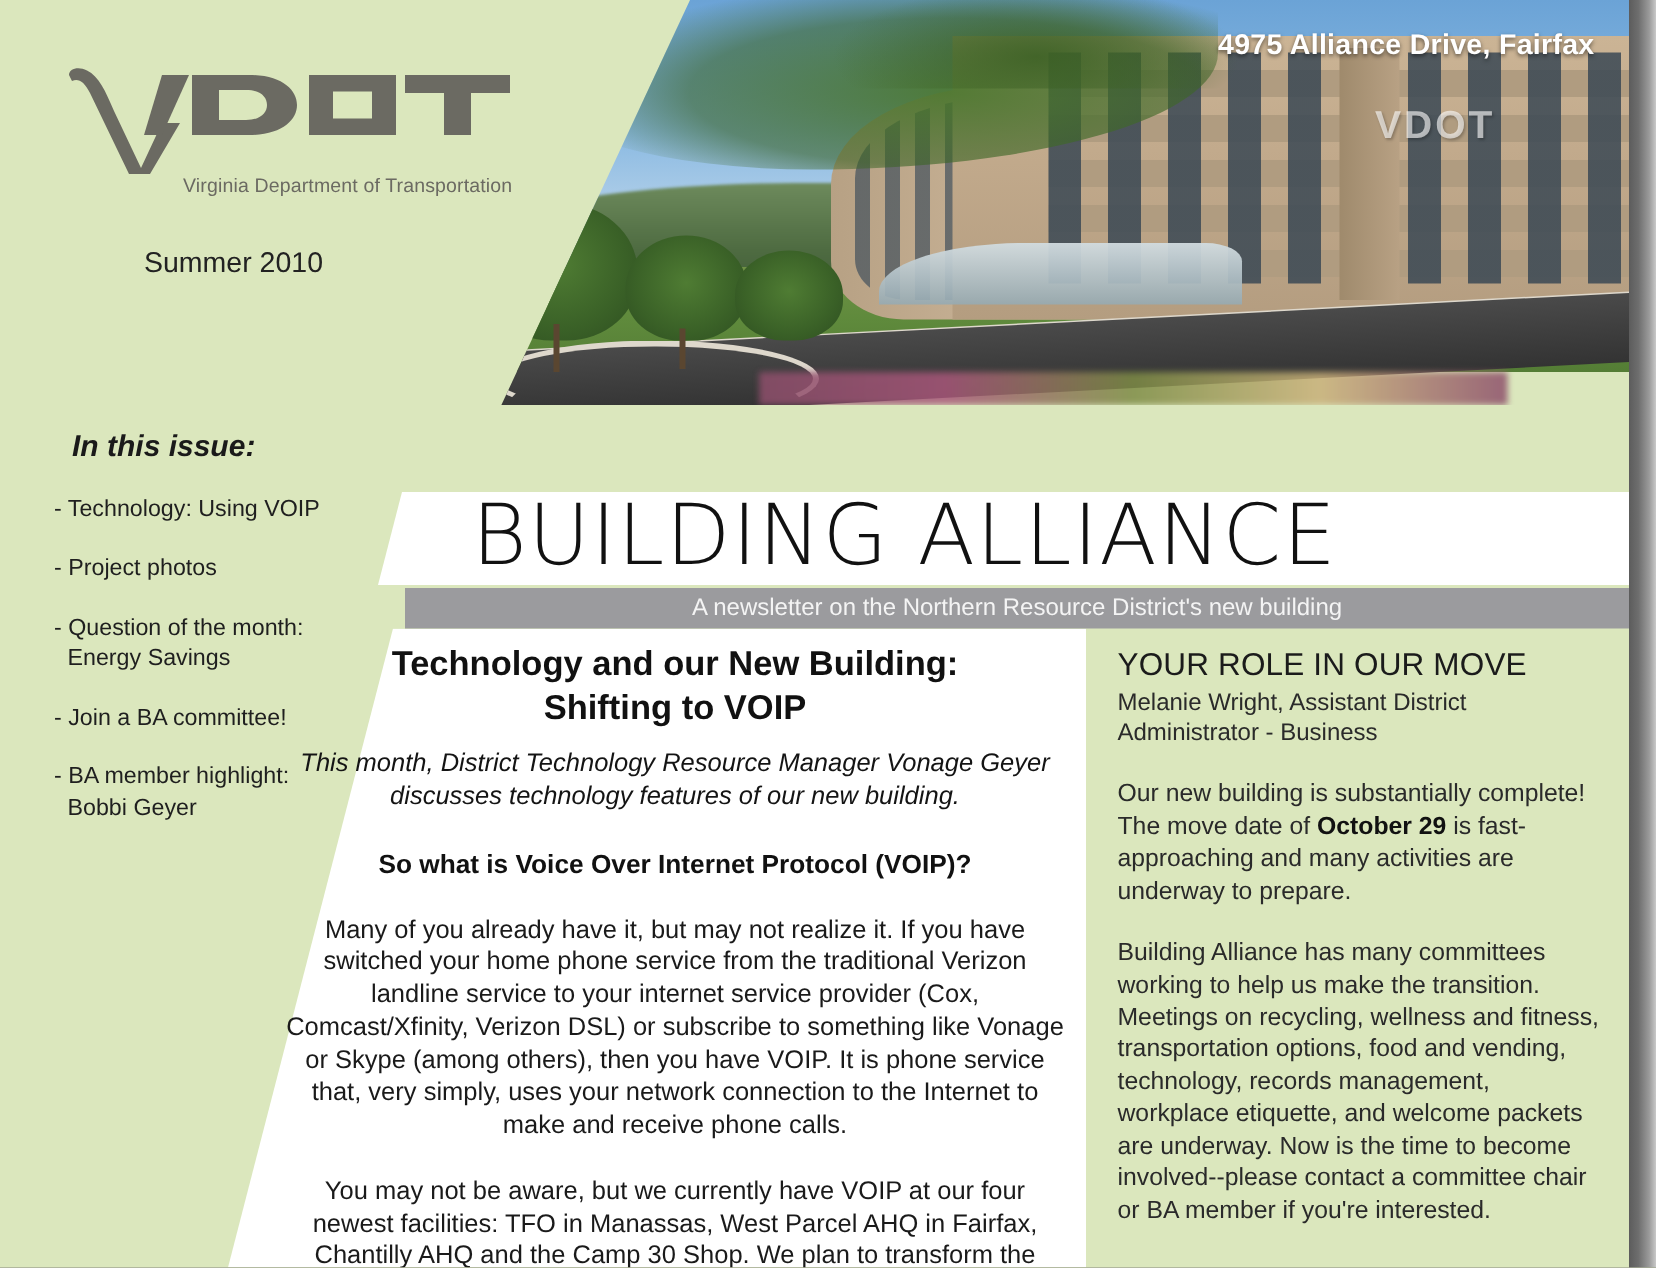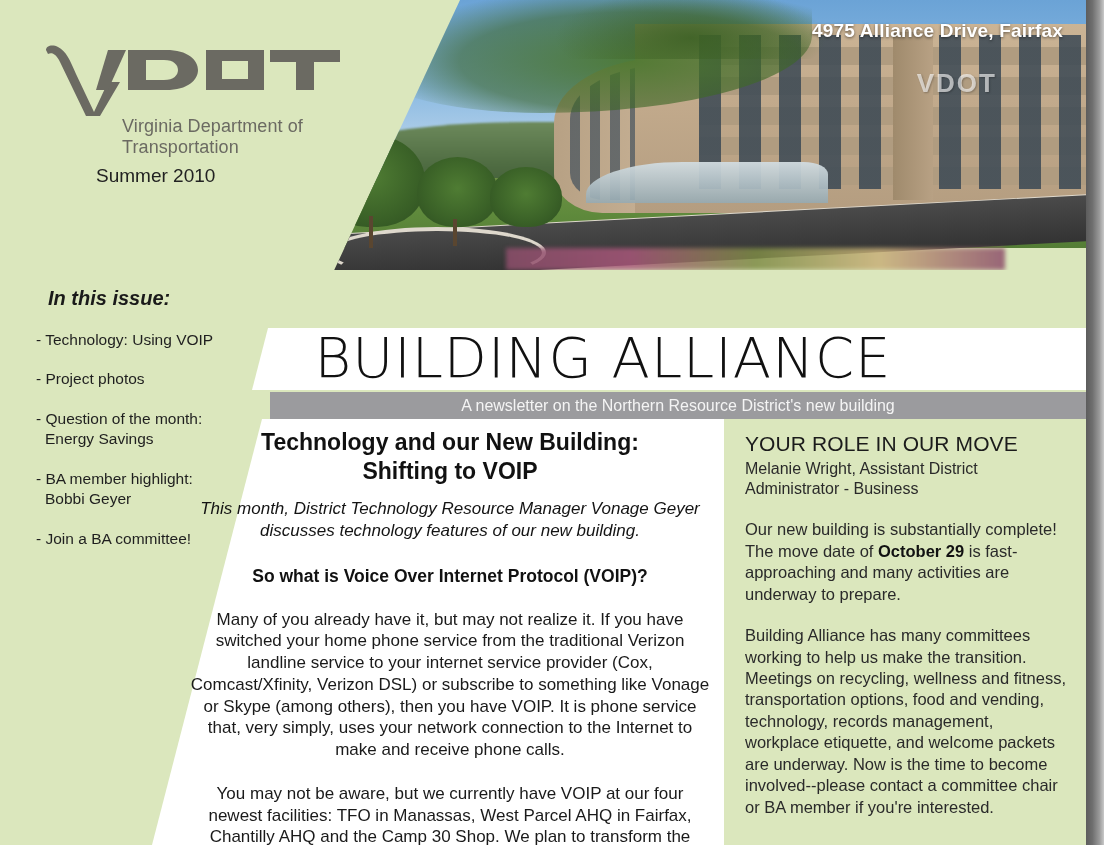--- a/index.html
+++ b/index.html
@@ -126,21 +126,21 @@
     position:absolute;right:23px;top:20px;
     color:#ffffff;font-size:19px;font-weight:bold;
     text-shadow:0 1px 3px rgba(0,0,0,.55);
     letter-spacing:.2px;z-index:6;
   }
   
   .logo{position:absolute;left:42px;top:44px;width:300px;}
   .logo-svg{display:block;}
   .logo-tag{
     position:absolute;left:80px;top:72px;
-    font-size:18px;color:#6b6a62;letter-spacing:.1px;
+    font-size:13px;color:#6b6a62;letter-spacing:.1px;
   }
   .season{
     position:absolute;left:96px;top:165px;
     font-size:19px;color:#222;
   }
   
   .issue-head{
     position:absolute;left:48px;top:287px;
     font-size:20px;font-style:italic;font-weight:bold;color:#1a1a1a;
   }
@@ -276,25 +276,25 @@
           <span>- Technology: Using VOIP</span>
         </li>
         <li>
           <span>- Project photos</span>
         </li>
         <li>
           <span>- Question of the month:</span>
           <span class="sub">Energy Savings</span>
         </li>
         <li>
+          <span>- Join a BA committee!</span>
+        </li>
+        <li>
           <span>- BA member highlight:</span>
           <span class="sub">Bobbi Geyer</span>
-        </li>
-        <li>
-          <span>- Join a BA committee!</span>
         </li>
       </ul>
     </div>
 
     <div class="mast-white"></div>
     <div class="mast-title">BUILDING ALLIANCE</div>
     <div class="mast-bar"></div>
     <div class="mast-sub">A newsletter on the Northern Resource District's new building</div>
 
     <div class="body-white"></div>

